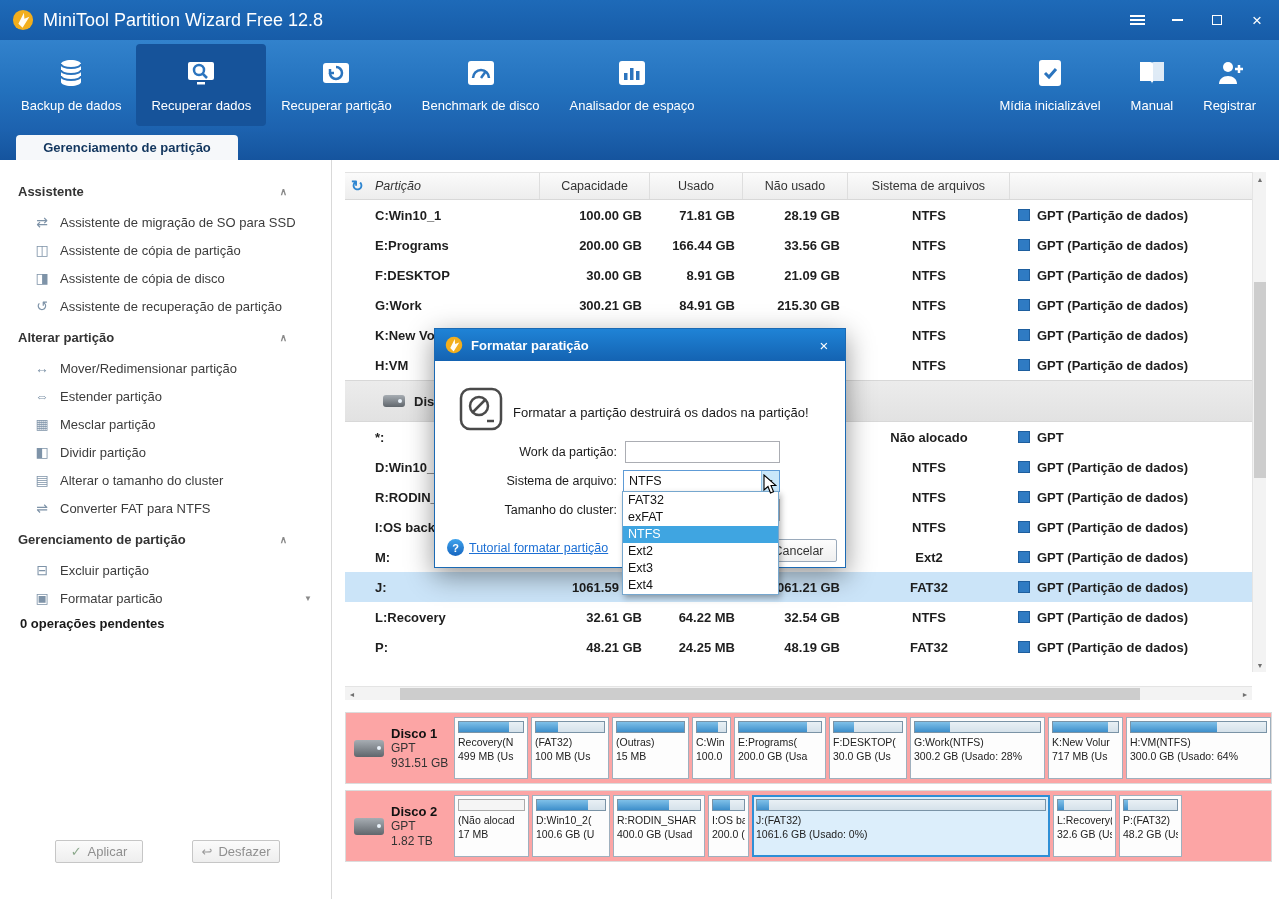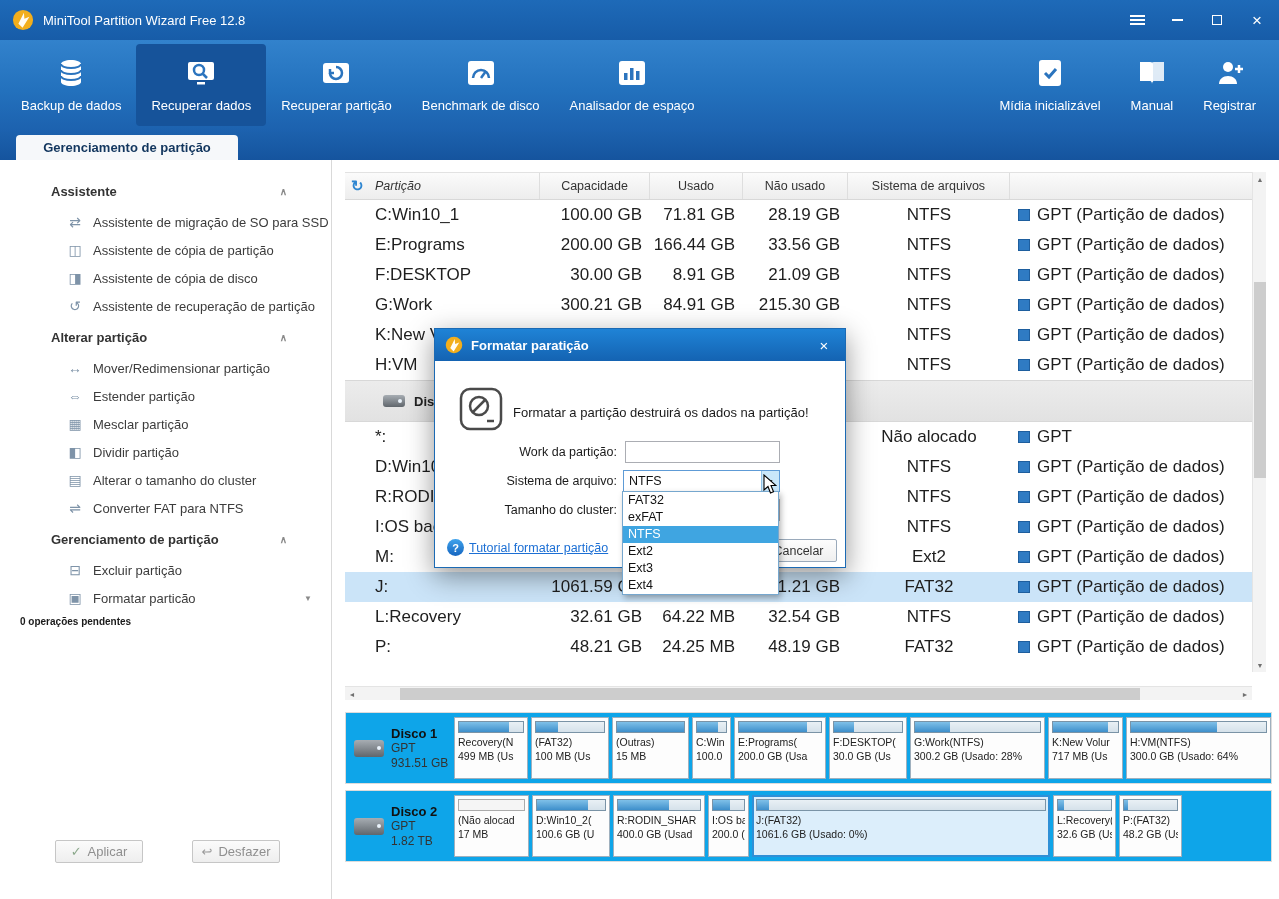--- a/index.html
+++ b/index.html
@@ -4,21 +4,21 @@
 <style>
   * { margin:0; padding:0; box-sizing:border-box; }
   html,body { width:1279px; height:899px; overflow:hidden; }
   body { font-family:"Liberation Sans", sans-serif; position:relative; background:#fff;
          box-shadow: inset 0 0 0 1px #2B6CB0; }
 
   
   .titlebar { position:absolute; left:0; top:0; width:1279px; height:40px;
     background:linear-gradient(180deg,#1E6AB8,#175CA8); display:flex; align-items:center; color:#fff; }
   .logo { width:22px; height:22px; margin-left:12px; flex:0 0 auto; }
-  .title-text { margin-left:9px; font-size:13px; }
+  .title-text { margin-left:9px; font-size:18px; }
   .win-controls { position:absolute; right:10px; top:0; height:40px; display:flex; align-items:center; gap:16px; }
   .tb-btn { width:24px; height:24px; display:flex; align-items:center; justify-content:center; color:#fff; cursor:default; }
   .i-burger { width:15px; height:2px; background:#fff; box-shadow:0 -4px 0 #fff, 0 4px 0 #fff; }
   .i-min { width:11px; height:2px; background:#fff; }
   .i-max { width:10px; height:10px; border:1.6px solid #fff; }
   .i-close { font-size:17px; line-height:17px; }
 
   
   .toolbar { position:absolute; left:0; top:40px; width:1279px; height:92px;
     background:linear-gradient(180deg,#3282CC 0%,#2371BD 55%,#1C61AE 100%); display:flex; align-items:flex-start; }
@@ -34,46 +34,46 @@
   .tabrow { position:absolute; left:0; top:132px; width:1279px; height:28px;
     background:linear-gradient(180deg,#1C61AD,#15549E); }
   .tab { position:absolute; left:16px; top:3px; width:222px; height:25px; background:#F6F8FA;
     border-radius:4px 4px 0 0; display:flex; align-items:center; justify-content:center;
     font-size:13px; font-weight:bold; color:#12365E; }
 
   .content-bg { position:absolute; left:0; top:160px; width:1279px; height:739px; background:#fff; }
 
   
   .sidebar { position:absolute; left:0; top:160px; width:332px; height:739px; background:#fff;
-    border-right:1px solid #D9D9D9;padding-left:33px; }
+    border-right:1px solid #D9D9D9; }
   .sb-list { padding-top:14px; }
   .section-title { height:34px; display:flex; align-items:center; justify-content:space-between;
     padding:0 44px 0 18px; font-weight:bold; font-size:13px; color:#333; }
   .chev { color:#8A8A8A; font-size:10px; }
   .side-item { height:28px; display:flex; align-items:center; gap:10px; padding-left:34px;
     font-size:13px; color:#3C3C3C; white-space:nowrap; }
   .sicon { width:16px; text-align:center; color:#7E93A8; font-size:14px; }
-  .pending { position:absolute; left:20px; top:456px; font-size:10px; font-weight:bold; color:#1A1A1A; }
+  .pending { position:absolute; left:20px; top:456px; font-size:13px; font-weight:bold; color:#1A1A1A; }
   .sb-scroll-arrow { position:absolute; left:304px; top:434px; font-size:8px; color:#8A8A8A; }
   .sb-btn { position:absolute; top:680px; width:88px; height:23px; display:flex; align-items:center;
     justify-content:center; gap:6px; background:linear-gradient(180deg,#FBFBFB,#EEEEEE);
     border:1px solid #C6C6C6; border-radius:2px; font-size:13px; color:#8F8F8F; }
   .btn-apply { left:55px; } .btn-undo { left:192px; }
   .glyph-check { color:#8BA88B; } .glyph-undo { color:#9A9A9A; }
 
   
   .ptable { position:absolute; left:345px; top:172px; width:907px; }
   .thead { display:flex; height:28px; background:linear-gradient(180deg,#FBFBFB,#EDEDED);
     border-top:1px solid #E2E2E2; border-bottom:1px solid #D8D8D8; font-size:12.5px; color:#333; }
   .th { height:100%; display:flex; align-items:center; border-right:1px solid #DEDEDE; }
   .th.name { padding-left:30px; }
   .th.num,.th.center { justify-content:center; }
   .th.type { padding-left:8px; }
   .refresh { position:absolute; left:6px; top:5px; font-size:15px; font-weight:bold; color:#2E86D1; }
-  .trow { display:flex; height:30px; align-items:center; font-size:17px; color:#1E1E1E; background:#fff; }
+  .trow { display:flex; height:30px; align-items:center; font-size:13px; color:#1E1E1E; background:#fff;font-weight:bold; }
   .trow.selected { background:#CBE4F8; }
   .td { display:flex; align-items:center; overflow:hidden; white-space:nowrap; }
   .td.name { padding-left:30px; }
   .td.num { justify-content:flex-end; padding-right:8px; }
   .td.center { justify-content:center; }
   .td.type { padding-left:8px; gap:7px; }
   .type-square { width:12px; height:12px; background:#2F7BC3; border:1px solid #1E5E9E; flex:0 0 auto; }
   .disk-row-header { height:42px; display:flex; align-items:center; gap:9px; padding-left:38px;
     background:linear-gradient(180deg,#ECECEC,#E2E2E2); border-top:1px solid #D8D8D8;
     border-bottom:1px solid #D8D8D8; font-size:13px; font-weight:bold; color:#222; }
@@ -89,21 +89,21 @@
     border-left:1px solid #E4E4E4; }
   .vthumb { position:absolute; left:1px; top:110px; width:12px; height:196px; background:#CDCDCD; }
   .sarrow { position:absolute; width:14px; height:14px; display:flex; align-items:center;
     justify-content:center; font-size:7px; color:#707070; }
   .hscroll { position:absolute; left:345px; top:686px; width:907px; height:14px; background:#F3F3F3;
     border-top:1px solid #E4E4E4; }
   .hthumb { position:absolute; left:55px; top:1px; width:740px; height:12px; background:#CDCDCD; }
 
   
   .disk-map { position:absolute; left:345px; top:712px; width:927px; }
-  .dk-row { width:927px; height:72px; background:#0ea5e9; border:1px solid #DCDCDC;
+  .dk-row { width:927px; height:72px; background:#fca5a5; border:1px solid #DCDCDC;
     margin-bottom:6px; display:flex; align-items:center; }
   .dk-label { width:108px; display:flex; align-items:center; gap:7px; padding-left:8px; flex:0 0 auto; }
   .dk-text { line-height:15px; }
   .dk-name { font-size:13px; font-weight:bold; color:#111; }
   .dk-scheme,.dk-size { font-size:12px; color:#333; }
   .dk-blocks { display:flex; gap:3px; align-items:center; }
   .blk { height:62px; background:#FDFDFD; border:1px solid #9FB0BE; padding:3px 3px 0 3px; overflow:hidden; }
   .blk.sel { border:2px solid #2F8FD6; background:#DCEEFB; padding:2px 2px 0 2px; }
   .blk-bar { height:12px; border:1px solid #7A93A6; background:linear-gradient(180deg,#E9F0F5,#D5E1EA); }
   .blk.unalloc .blk-bar { border-color:#ABABAB; background:#F5F5F5; }

